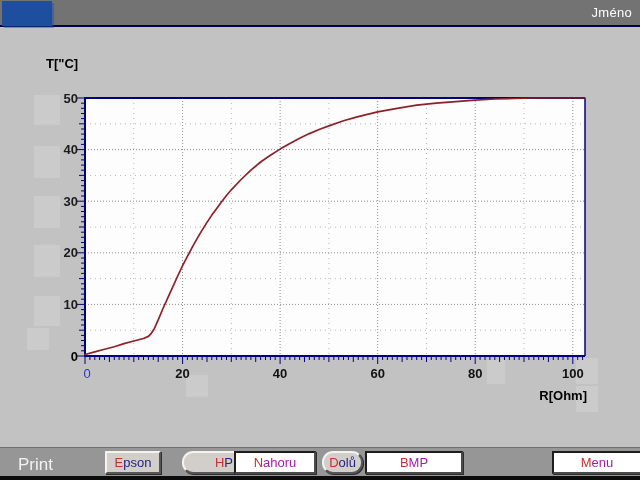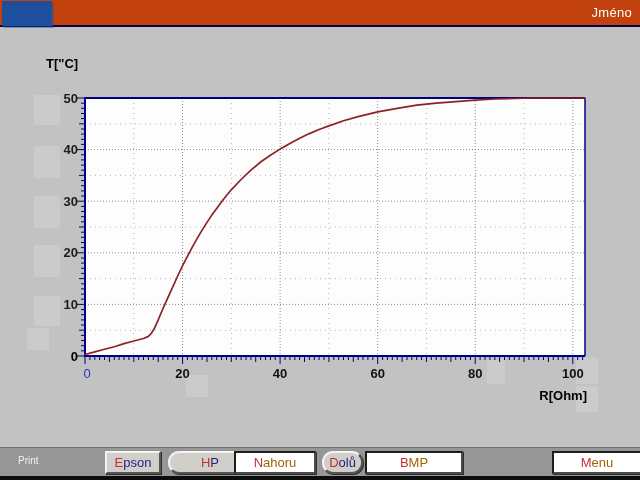--- a/index.html
+++ b/index.html
@@ -4,61 +4,61 @@
 <style>
   html,body{margin:0;padding:0;background:#555;}
   .screen{
     position:relative;width:640px;height:480px;overflow:hidden;
     background:#c2c2c2;font-family:"Liberation Sans",sans-serif;
     -webkit-user-select:none;user-select:none;
   }
   
   .titlebar{
     position:absolute;left:0;top:0;width:640px;height:25px;
-    background:#c2410c;border-bottom:2px solid #00004e;
+    background:#737373;border-bottom:2px solid #00004e;
   }
   .logo{
     position:absolute;left:2px;top:1px;width:50px;height:25px;
     background:#1e4e9e;box-shadow:2px 2px 0 rgba(30,78,158,.45);
   }
   .title-text{
     position:absolute;right:8px;top:5px;color:#ffffff;font-size:13px;
     letter-spacing:.3px;
   }
   
   .ghost{position:absolute;background:#cbcbcb;}
   
   #chart-svg{position:absolute;left:0;top:0;width:640px;height:480px;}
   
   .bbar{
     position:absolute;left:0;top:447px;width:640px;height:29px;
     background:#969696;border-top:1px solid #6f6f6f;box-sizing:border-box;
   }
   .black-strip{position:absolute;left:0;top:476px;width:640px;height:4px;background:#0c0c0c;}
-  .print{position:absolute;left:18px;top:7px;color:#f2f2f2;font-size:10px;}
+  .print{position:absolute;left:18px;top:7px;color:#f2f2f2;font-size:17px;}
   button.b{
     position:absolute;top:3px;height:23px;margin:0;padding:0 2px;
     font-size:13px;font-family:"Liberation Sans",sans-serif;line-height:18px;
     cursor:pointer;white-space:nowrap;
   }
   .b.gray{
     background:#d2cfca;
     border:2px solid;border-color:#f3f3f3 #565656 #565656 #f3f3f3;
     box-shadow:1px 1px 0 #2e2e2e;
   }
   .b.white{
     background:#ffffff;
     border:2px solid #1d1d1d;border-right-color:#4a4a4a;border-bottom-color:#4a4a4a;
     box-shadow:1px 1px 0 #2e2e2e;
   }
   .b span{color:#232387;}
-  .b.white span{color:#a16207;}
+  .b.white span{color:#a21caf;}
   .b span.hk{color:#c43030;}
   #btn-epson{left:105px;width:56px;}
-  #btn-hp{left:168px;width:84px;border-radius:11px;}
+  #btn-hp{left:182px;width:84px;border-radius:11px;}
   #btn-nahoru{left:234px;width:82px;}
   #btn-dolu{left:322px;width:41px;border-radius:11px;}
   #btn-bmp{left:365px;width:98px;}
   #btn-menu{left:552px;width:90px;}
 </style>
 </head>
 <body>
 
 <div class="screen">
 

